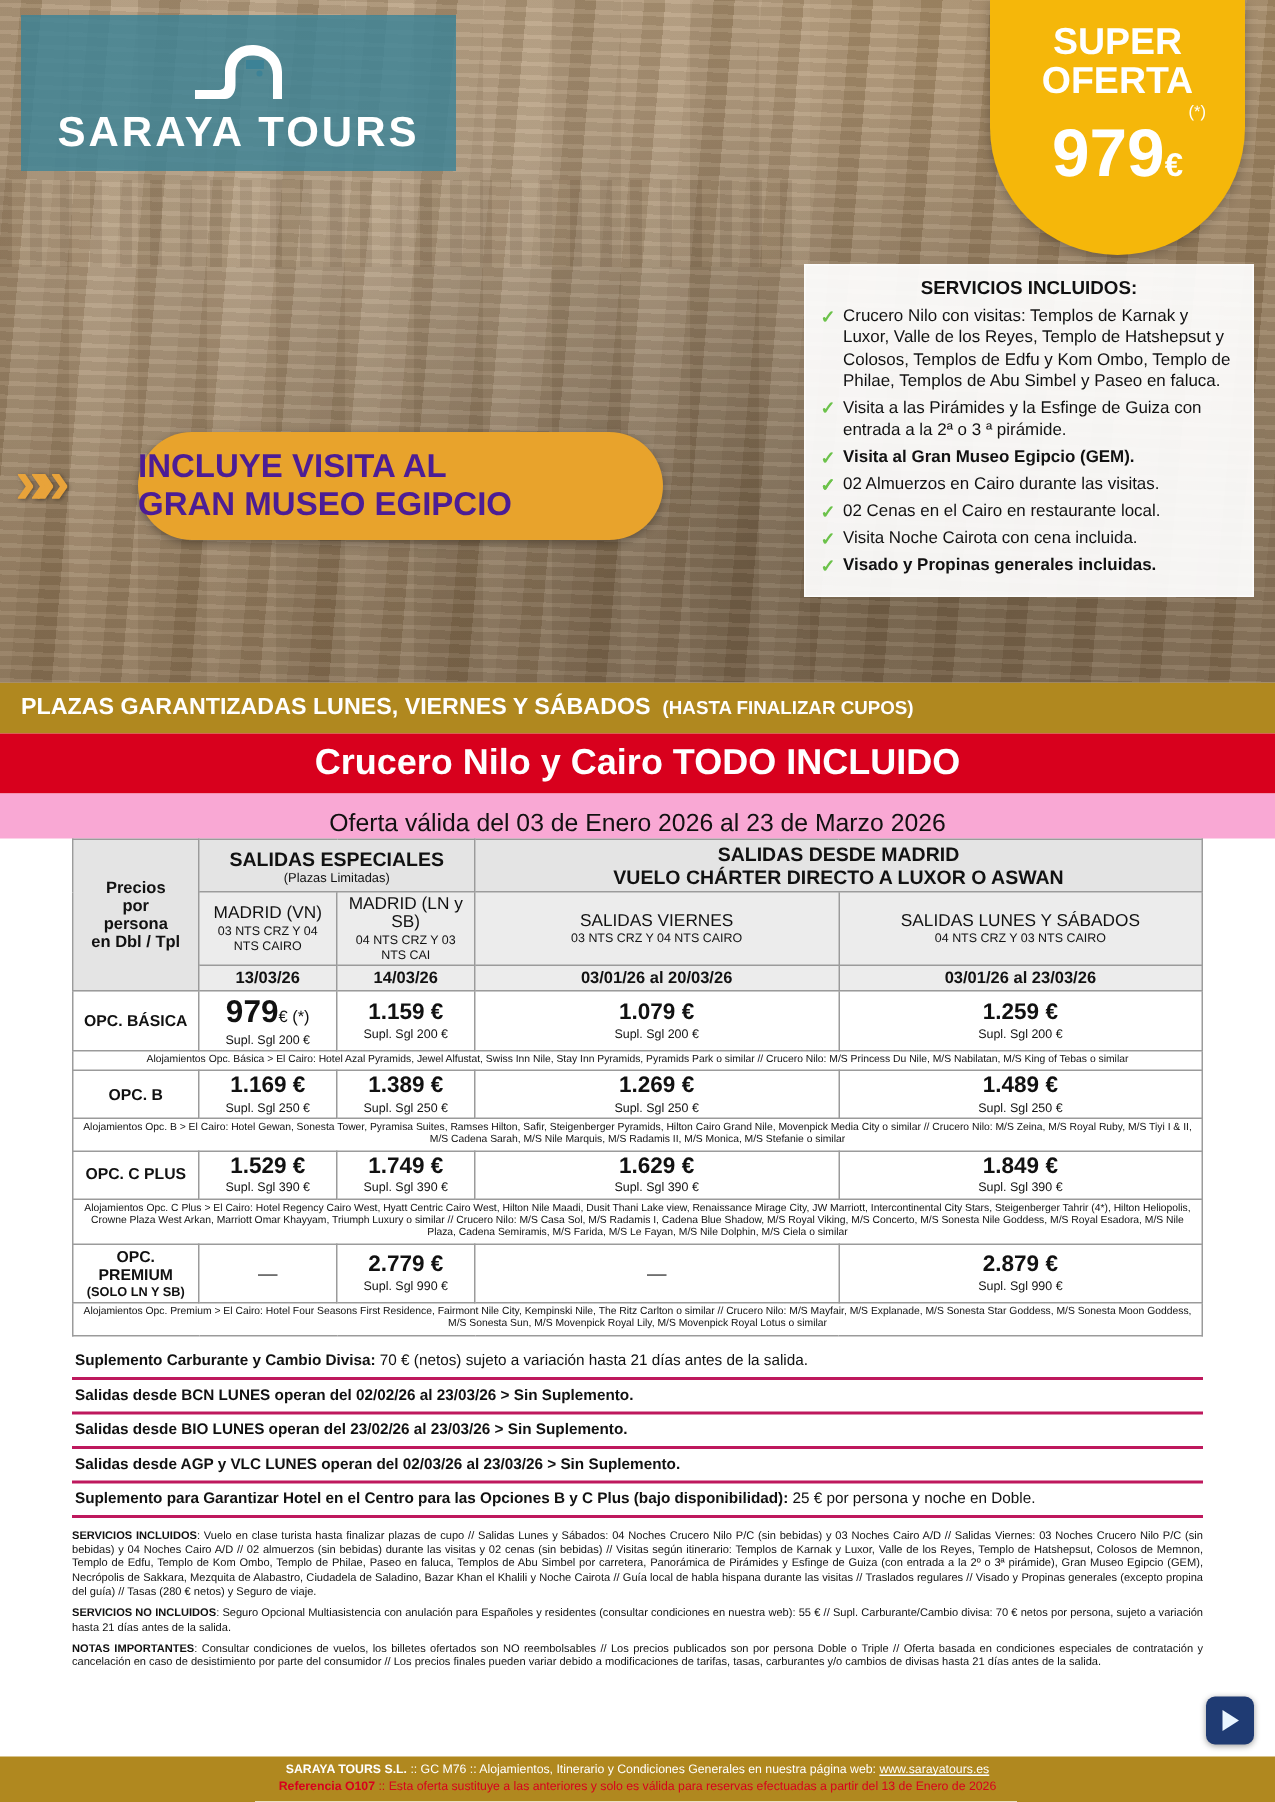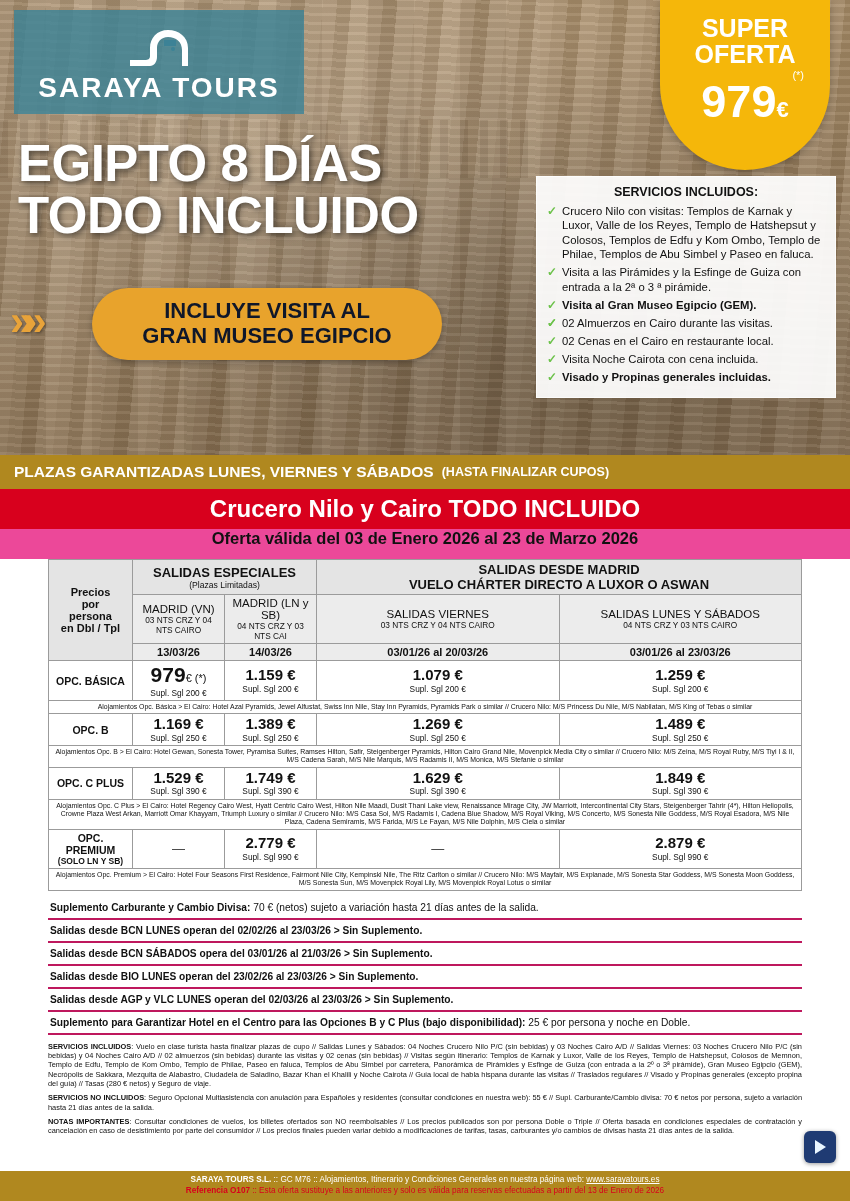--- a/index.html
+++ b/index.html
@@ -73,22 +73,22 @@
 
   .chev{
     position:absolute; left:10px; top:297px;
     color:#e8a33a; font-size:42px; font-weight:bold; letter-spacing:-10px;
     text-shadow:1px 1px 3px rgba(0,0,0,.4);
   }
   .museo-pill{
     position:absolute; left:92px; top:288px; width:350px; height:72px;
     background:#e8a32c;
     border-radius:36px;
-    display:flex; flex-direction:column; align-items:center; justify-content:center;
-    color:#0f172a; font-weight:bold; font-size:22px; line-height:1.12;
+    display:flex; flex-direction:column; align-items:flex-start; justify-content:center;
+    color:#4c1d95; font-weight:bold; font-size:22px; line-height:1.12;
     text-align:center;
     box-shadow: 0 2px 6px rgba(0,0,0,.3);
   }
 
   
   .super-badge{
     position:absolute; right:20px; top:0; width:170px; height:170px;
     background:#f5b70a;
     border-bottom-left-radius:90px; border-bottom-right-radius:90px;
     display:flex; flex-direction:column; align-items:center; justify-content:flex-start;
@@ -123,23 +123,23 @@
     display:flex; align-items:center; padding-left:14px;
     font-size:15.5px; font-weight:bold;
   }
   .band-guaranteed .small{ font-size:12.5px; font-weight:bold; margin-left:8px; }
   .band-red{
     height:40px; background:#d8001d; color:#fff;
     display:flex; align-items:center; justify-content:center;
     font-size:24px; font-weight:bold;
   }
   .band-valid{
-    height:30px; background:#ec4899; color:#111;
-    display:flex; align-items:flex-start; justify-content:center;
-    font-size:16.5px; font-weight:bold;
+    height:30px; background:#f9a8d4; color:#111;
+    display:flex; align-items:flex-end; justify-content:center;
+    font-size:16.5px; font-weight:normal;
   }
 
   
   .table-wrap{ padding:0 48px; }
   table.prices{
     width:100%; border-collapse:collapse; table-layout:fixed;
     font-size:11px;
   }
   table.prices th, table.prices td{
     border:1px solid #9b9b9b; padding:2px 3px; vertical-align:middle; text-align:center;
@@ -207,24 +207,20 @@
 
   <div class="logo-box">
     <svg class="logo-mark" viewBox="0 0 70 44">
       <path d="M6 40 L26 40 C30 40 33 36 33 31 L33 22 C33 16 37 11 44 11 C52 11 58 16 58 24 L58 40 L64 40 L64 22 C64 11 55 4 44 4 C33 4 26 12 26 22 L26 30 C26 33 24 34 21 34 L6 34 Z" fill="#ffffff"></path>
       <path d="M40 14 L52 14 L52 20 L40 20 Z" fill="#3c8296"></path>
       <circle cx="49" cy="23" r="2" fill="#3c8296"></circle>
     </svg>
     <div class="logo-text">SARAYA TOURS</div>
   </div>
 
-  <div class="headline">
-    <span>EGIPTO 8 DÍAS</span>
-    <span class="l2">TODO INCLUIDO</span>
-  </div>
 
   <div class="chev">»»</div>
 
   <div class="museo-pill">
     <span>INCLUYE VISITA AL</span>
     <span>GRAN MUSEO EGIPCIO</span>
   </div>
 
   <div class="super-badge">
     <div class="t1">
@@ -402,21 +398,20 @@
       <tr class="note-row">
         <td colspan="5">Alojamientos Opc. Premium &gt; El Cairo: Hotel Four Seasons First Residence, Fairmont Nile City, Kempinski Nile, The Ritz Carlton o similar // Crucero Nilo: M/S Mayfair, M/S Explanade, M/S Sonesta Star Goddess, M/S Sonesta Moon Goddess,  M/S Sonesta Sun, M/S Movenpick Royal Lily, M/S Movenpick Royal Lotus o similar</td>
       </tr>
     </tbody>
   </table>
 </div>
 
 <div class="supp-lines">
   <div class="supp-line"><span>Suplemento Carburante y Cambio Divisa:</span><span class="norm"> 70 € (netos) sujeto a variación hasta 21 días antes de la salida.</span></div>
   <div class="supp-line"><span>Salidas desde BCN LUNES operan del 02/02/26 al 23/03/26</span><span> &gt; Sin Suplemento.</span></div>
-  <div class="supp-line"><span>Salidas desde BCN SÁBADOS opera del 03/01/26 al 21/03/26</span><span> &gt; Sin Suplemento.</span></div>
   <div class="supp-line"><span>Salidas desde BIO LUNES operan del 23/02/26 al 23/03/26</span><span> &gt; Sin Suplemento.</span></div>
   <div class="supp-line"><span>Salidas desde AGP y VLC LUNES operan del 02/03/26 al 23/03/26</span><span> &gt; Sin Suplemento.</span></div>
   <div class="supp-line"><span>Suplemento para Garantizar Hotel en el Centro para las Opciones B y C Plus (bajo disponibilidad):</span><span class="norm"> 25 € por persona y noche en Doble.</span></div>
 </div>
 
 <div class="smallprint">
   <p><span class="lead">SERVICIOS INCLUIDOS</span><span>: Vuelo en clase turista hasta finalizar plazas de cupo // Salidas Lunes y Sábados: 04 Noches Crucero Nilo P/C (sin bebidas) y 03 Noches Cairo A/D // Salidas Viernes: 03 Noches Crucero Nilo P/C (sin bebidas) y 04 Noches Cairo A/D // 02 almuerzos (sin bebidas) durante las visitas y 02 cenas (sin bebidas) // Visitas según itinerario: Templos de Karnak y Luxor, Valle de los Reyes, Templo de Hatshepsut, Colosos de Memnon, Templo de Edfu, Templo de Kom Ombo, Templo de Philae, Paseo en faluca, Templos de Abu Simbel por carretera, Panorámica de Pirámides y Esfinge de Guiza (con entrada a la 2º o 3ª pirámide), Gran Museo Egipcio (GEM), Necrópolis de Sakkara, Mezquita de Alabastro, Ciudadela de Saladino, Bazar Khan el Khalili y Noche Cairota // Guía local de habla hispana durante las visitas // Traslados regulares // Visado y Propinas generales (excepto propina del guía) // Tasas (280 € netos) y Seguro de viaje.</span></p>
   <p><span class="lead">SERVICIOS NO INCLUIDOS</span><span>: Seguro Opcional Multiasistencia con anulación para Españoles y residentes (consultar condiciones en nuestra web): 55 € // Supl. Carburante/Cambio divisa: 70 € netos por persona, sujeto a variación hasta 21 días antes de la salida.</span></p>
   <p><span class="lead">NOTAS IMPORTANTES</span><span>: Consultar condiciones de vuelos, los billetes ofertados son NO reembolsables // Los precios publicados son por persona Doble o Triple // Oferta basada en condiciones especiales de contratación y cancelación en caso de desistimiento por parte del consumidor // Los precios finales pueden variar debido a modificaciones de tarifas, tasas, carburantes y/o cambios de divisas hasta 21 días antes de la salida.</span></p>
 </div>

